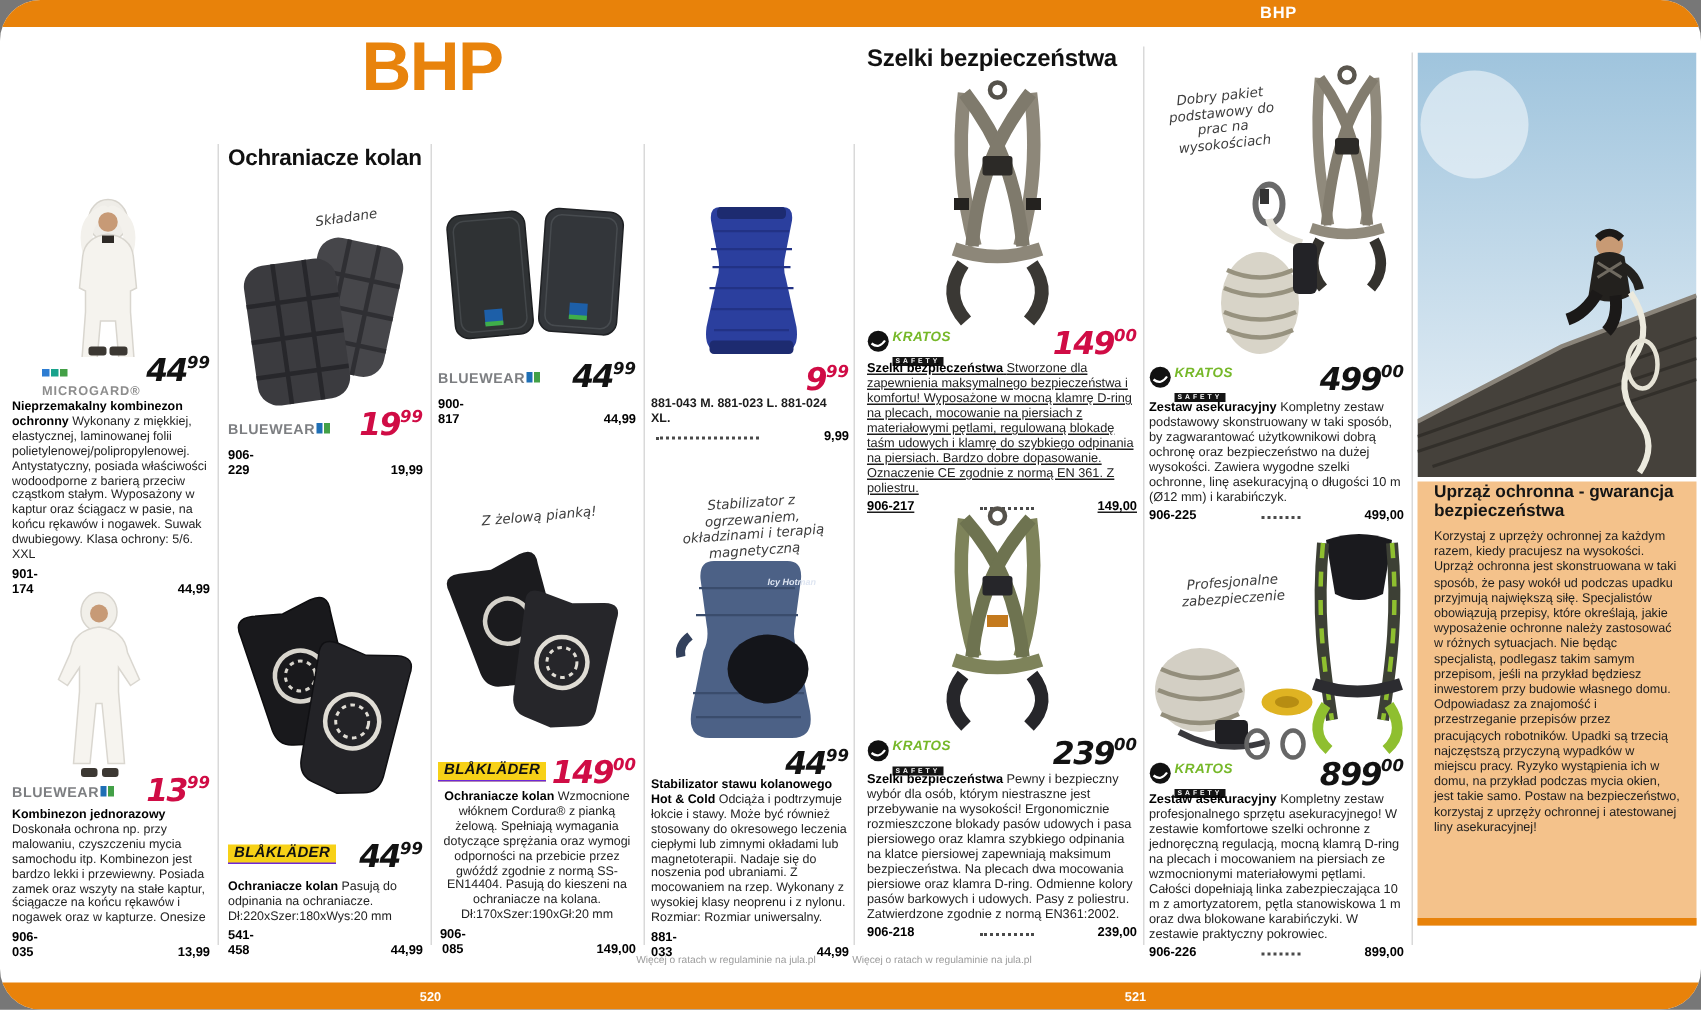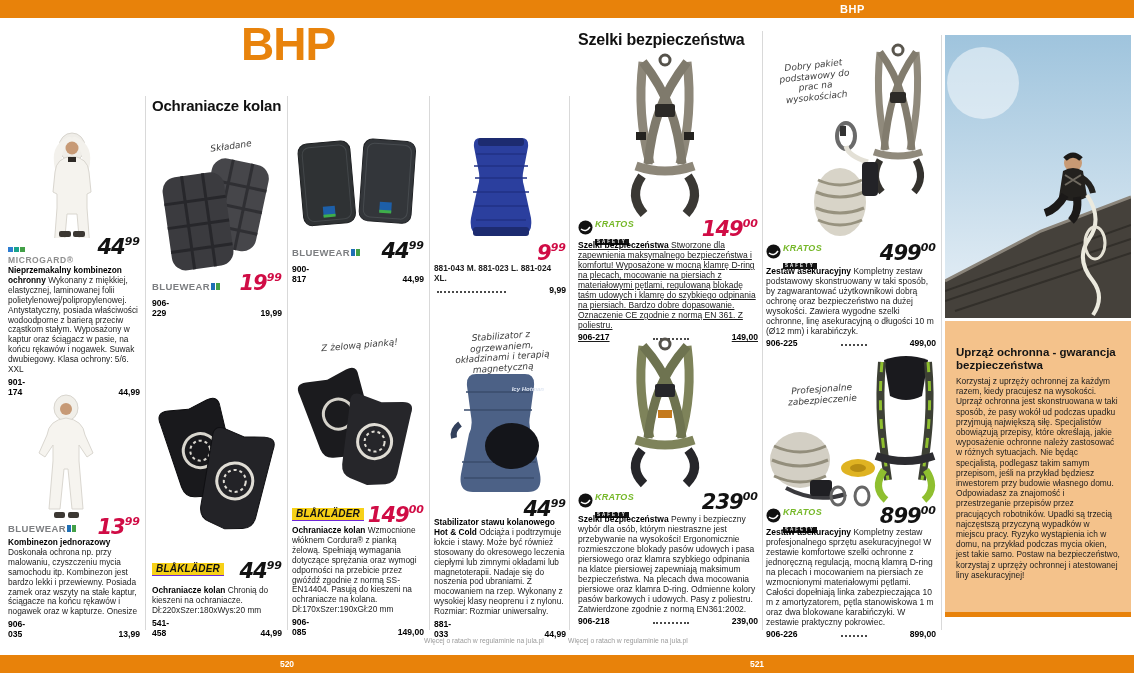--- a/index.html
+++ b/index.html
@@ -1,17 +1,17 @@
 <!DOCTYPE html>
 <html><head>
 <meta charset="utf-8">
 <style>
   html,body{margin:0;padding:0;background:#777;}
   .page{position:relative;width:1134px;height:673px;background:#fff;overflow:hidden;
-        font-family:"Liberation Sans",sans-serif;color:#1c1c1c;margin:0 auto;}
+        font-family:"Liberation Sans",sans-serif;color:#1c1c1c;margin:0 auto;border-radius:27px;}
   .bar{position:absolute;left:0;width:1134px;height:18px;background:#e8820a;}
   .bar.top{top:0;} .bar.bottom{top:655px;}
   .barlabel{position:absolute;color:#fff;font:700 11px/18px "Liberation Sans",sans-serif;letter-spacing:.5px;}
   .pagenum{position:absolute;top:656px;width:34px;text-align:center;color:#fff;font:700 8.5px/17px "Liberation Sans",sans-serif;}
   .bigtitle{position:absolute;left:228px;top:18px;width:120px;text-align:center;
             font:800 46px/52px "Liberation Sans",sans-serif;color:#e8830c;letter-spacing:-1px;}
   .vr{position:absolute;width:1px;background:#d9d9d9;}
   h2{position:absolute;margin:0;font:700 15px/16.5px "Liberation Sans",sans-serif;color:#111;letter-spacing:-.2px;}
   h2.big{font:700 16px/18px "Liberation Sans",sans-serif;}
   .pimg{position:absolute;}
@@ -19,34 +19,34 @@
   .desc{margin:0;font:400 8.3px/9.9px "Liberation Sans",sans-serif;color:#222;}
   .desc b{color:#000;}
   .wide .desc{font-size:8.5px;line-height:10px;}
   .sizes{font:700 8.3px/10px "Liberation Sans",sans-serif;margin-top:1px;}
   .artrow{display:flex;align-items:flex-end;margin-top:2px;font:700 8.6px/10px "Liberation Sans",sans-serif;color:#000;gap:40px;}
   .dots{flex:1;border-bottom:2px dotted #4a4a4a;margin:0 3px 2px 3px;height:1px;}
   .pricebox{position:absolute;text-align:right;font:italic 800 21px/22px "DejaVu Sans",sans-serif;color:#121212;letter-spacing:-1px;}
   .pricebox sup{font-size:11px;position:relative;top:-1px;letter-spacing:0;}
   .pricebox.sale{color:#d00c45;}
   .note{position:absolute;font:italic 400 9px/10.5px "DejaVu Sans",sans-serif;color:#3d3d3d;text-align:center;}
-  .mg{position:absolute;}
+  .mg{position:absolute;margin-left:20px;}
   .mgsq{display:inline-block;width:5px;height:5px;margin-right:1px;}
   .mgt{font:700 8.5px/9px "Liberation Sans",sans-serif;color:#8d8d8d;letter-spacing:.6px;}
   .bw{position:absolute;font:800 9.5px/10px "Liberation Sans",sans-serif;color:#7c7e81;letter-spacing:.4px;}
   .bws{display:inline-block;width:4px;height:7px;margin-left:1px;}
   .blk{position:absolute;background:#f7d117;color:#111;font:italic 800 10px/12px "Liberation Sans",sans-serif;
        padding:0 4px;border-bottom:1px solid #6d28d9;letter-spacing:.2px;}
   .kratos{position:absolute;padding-left:17px;}
   .kratos svg{position:absolute;left:0;top:0;}
   .kname{display:block;font:italic 800 9px/9px "Liberation Sans",sans-serif;color:#76b829;letter-spacing:.3px;}
   .ksub{display:inline-block;background:#141414;color:#fff;font:700 4.5px/6px "Liberation Sans",sans-serif;letter-spacing:2px;padding:0 2px;margin-top:1px;}
   .footer{position:absolute;font:400 6.8px/8px "Liberation Sans",sans-serif;color:#9b9b9b;text-align:center;}
   .infobox{position:absolute;left:945px;top:321px;width:186px;height:296px;background:#f4c28b;
-           border-bottom:5px solid #e8820a;box-sizing:border-box;padding:25px 11px;}
+           border-bottom:5px solid #e8820a;box-sizing:border-box;padding:1px 11px;}
   .infobox h3{margin:0 0 4px 0;font:700 11.5px/13px "Liberation Sans",sans-serif;color:#151515;}
   .infobox p{margin:0;font:400 8.4px/10.2px "Liberation Sans",sans-serif;color:#1d1d1d;}
   .icy{position:absolute;font:italic 700 6px/6.5px "Liberation Sans",sans-serif;color:#dfe6f2;text-align:right;}
 </style>
 </head>
 <body>
 
 <div class="page">
 
   <div class="bar top"></div>
@@ -139,21 +139,21 @@
     </g>
     <g transform="rotate(12 85 110)">
       <path d="M48 64 q-2 -13 11 -11 l20 4 20 -4 q13 -2 11 11 l-3 70 q-1 11 -11 13 l-17 4 -17 -4 q-10 -2 -11 -13 z" fill="#232327" stroke="#101013"></path>
       <circle cx="79" cy="102" r="18" fill="none" stroke="#e0ddd5" stroke-width="3"></circle>
       <circle cx="79" cy="102" r="11" fill="none" stroke="#e0ddd5" stroke-width="2" stroke-dasharray="3 3"></circle>
     </g>
   </svg>
   <span class="blk" style="left:152px;top:563px;">BLÅKLÄDER</span>
   <div class="pricebox" style="left:152px;top:556px;width:130px;"><span>44</span><sup>99</sup></div>
   <div class="txt" style="left:152px;top:586px;width:130px;">
-    <p class="desc"><b>Ochraniacze kolan</b> <span>Chronią do kieszeni na ochraniacze. Dł:220xSzer:180xWys:20 mm</span></p>
+    <p class="desc"><b>Ochraniacze kolan</b> <span>Pasują do odpinania na ochraniacze. Dł:220xSzer:180xWys:20 mm</span></p>
     <div class="artrow">
         <span>541-458</span>
         <span class="dots"></span>
         <span>44,99</span>
       </div>
   </div>
 
   <svg class="pimg" style="left:295px;top:136px;" width="126" height="100" viewBox="0 0 126 100">
     <g transform="rotate(-5 35 50)">
       <rect x="6" y="6" width="52" height="82" rx="9" fill="#2f3234" stroke="#1e2022"></rect>
@@ -185,21 +185,21 @@
       <circle cx="45" cy="58" r="15" fill="none" stroke="#d5d2ca" stroke-width="3"></circle>
     </g>
     <g transform="rotate(10 82 95)">
       <path d="M48 52 q-2 -12 10 -10 l21 4 21 -4 q12 -2 10 10 l-3 62 q-1 10 -10 12 l-18 4 -18 -4 q-9 -2 -10 -12 z" fill="#26262a"></path>
       <circle cx="79" cy="86" r="17" fill="none" stroke="#e0ddd5" stroke-width="3"></circle>
       <circle cx="79" cy="86" r="10" fill="none" stroke="#e0ddd5" stroke-width="2" stroke-dasharray="3 3"></circle>
     </g>
   </svg>
   <span class="blk" style="left:292px;top:508px;">BLÅKLÄDER</span>
   <div class="pricebox sale" style="left:292px;top:500px;width:132px;"><span>149</span><sup>00</sup></div>
-  <div class="txt" style="left:292px;top:526px;width:132px;">
+  <div class="txt" style="left:292px;top:526px;width:132px;text-align:center;">
     <p class="desc"><b>Ochraniacze kolan</b> <span>Wzmocnione włóknem Cordura® z pianką żelową. Spełniają wymagania dotyczące sprężania oraz wymogi odporności na przebicie przez gwóźdź zgodnie z normą SS-EN14404. Pasują do kieszeni na ochraniacze na kolana. Dł:170xSzer:190xGł:20 mm</span></p>
     <div class="artrow">
         <span>906-085</span>
         <span class="dots"></span>
         <span>149,00</span>
       </div>
   </div>
 
   <svg class="pimg" style="left:458px;top:132px;" width="86" height="110" viewBox="0 0 86 110">
     <path d="M22 6 h42 q7 0 6 9 l-5 26 q-1 7 1 13 l7 32 q2 16 -8 16 h-44 q-10 0 -8 -16 l7 -32 q2 -6 1 -13 l-5 -26 q-1 -9 6 -9 z" fill="#2b3f9e"></path>

